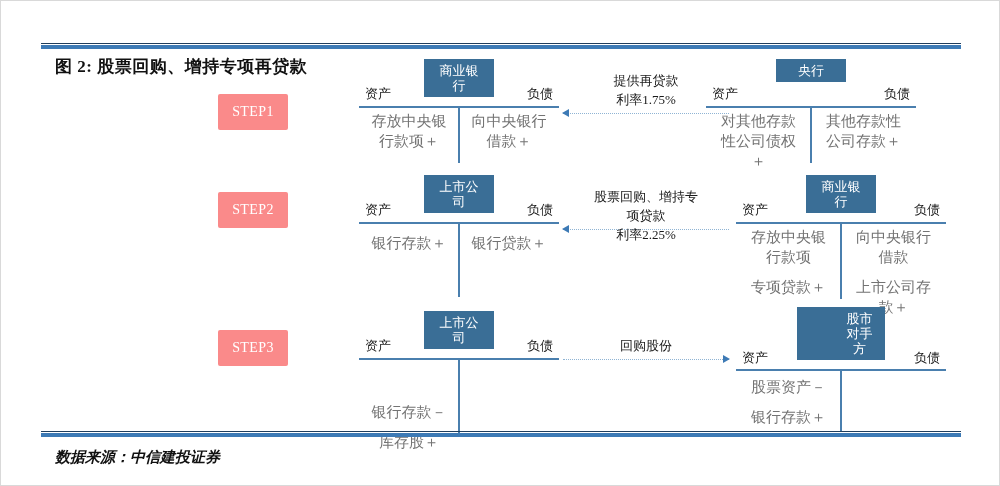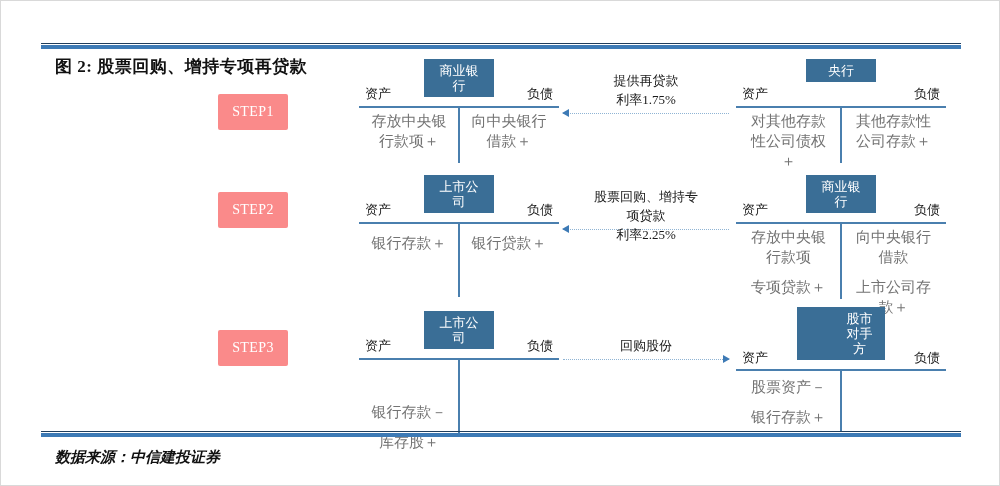--- a/index.html
+++ b/index.html
@@ -175,21 +175,21 @@
 
   <div class="arrow-wrap" style="left:562px;top:112px;width:166px;">
     <div class="arrow-line"></div>
     <div class="arrow-head left"></div>
     <div class="arrow-label" style="top:-42px;">
       <span class="ln">提供再贷款</span>
       <span class="ln">利率1.75%</span>
     </div>
   </div>
 
-  <div class="taccount" style="left:735px;top:58px;width:210px;height:100px;">
+  <div class="taccount" style="left:705px;top:58px;width:210px;height:100px;">
     <div class="t-head w-narrow">央行</div>
     <div class="t-cols">
       <div class="t-col left">
         <div class="t-col-label">资产</div>
       </div>
       <div class="t-col right">
         <div class="t-col-label">负债</div>
       </div>
     </div>
     <div class="t-rule" style="top:47px;"></div>

